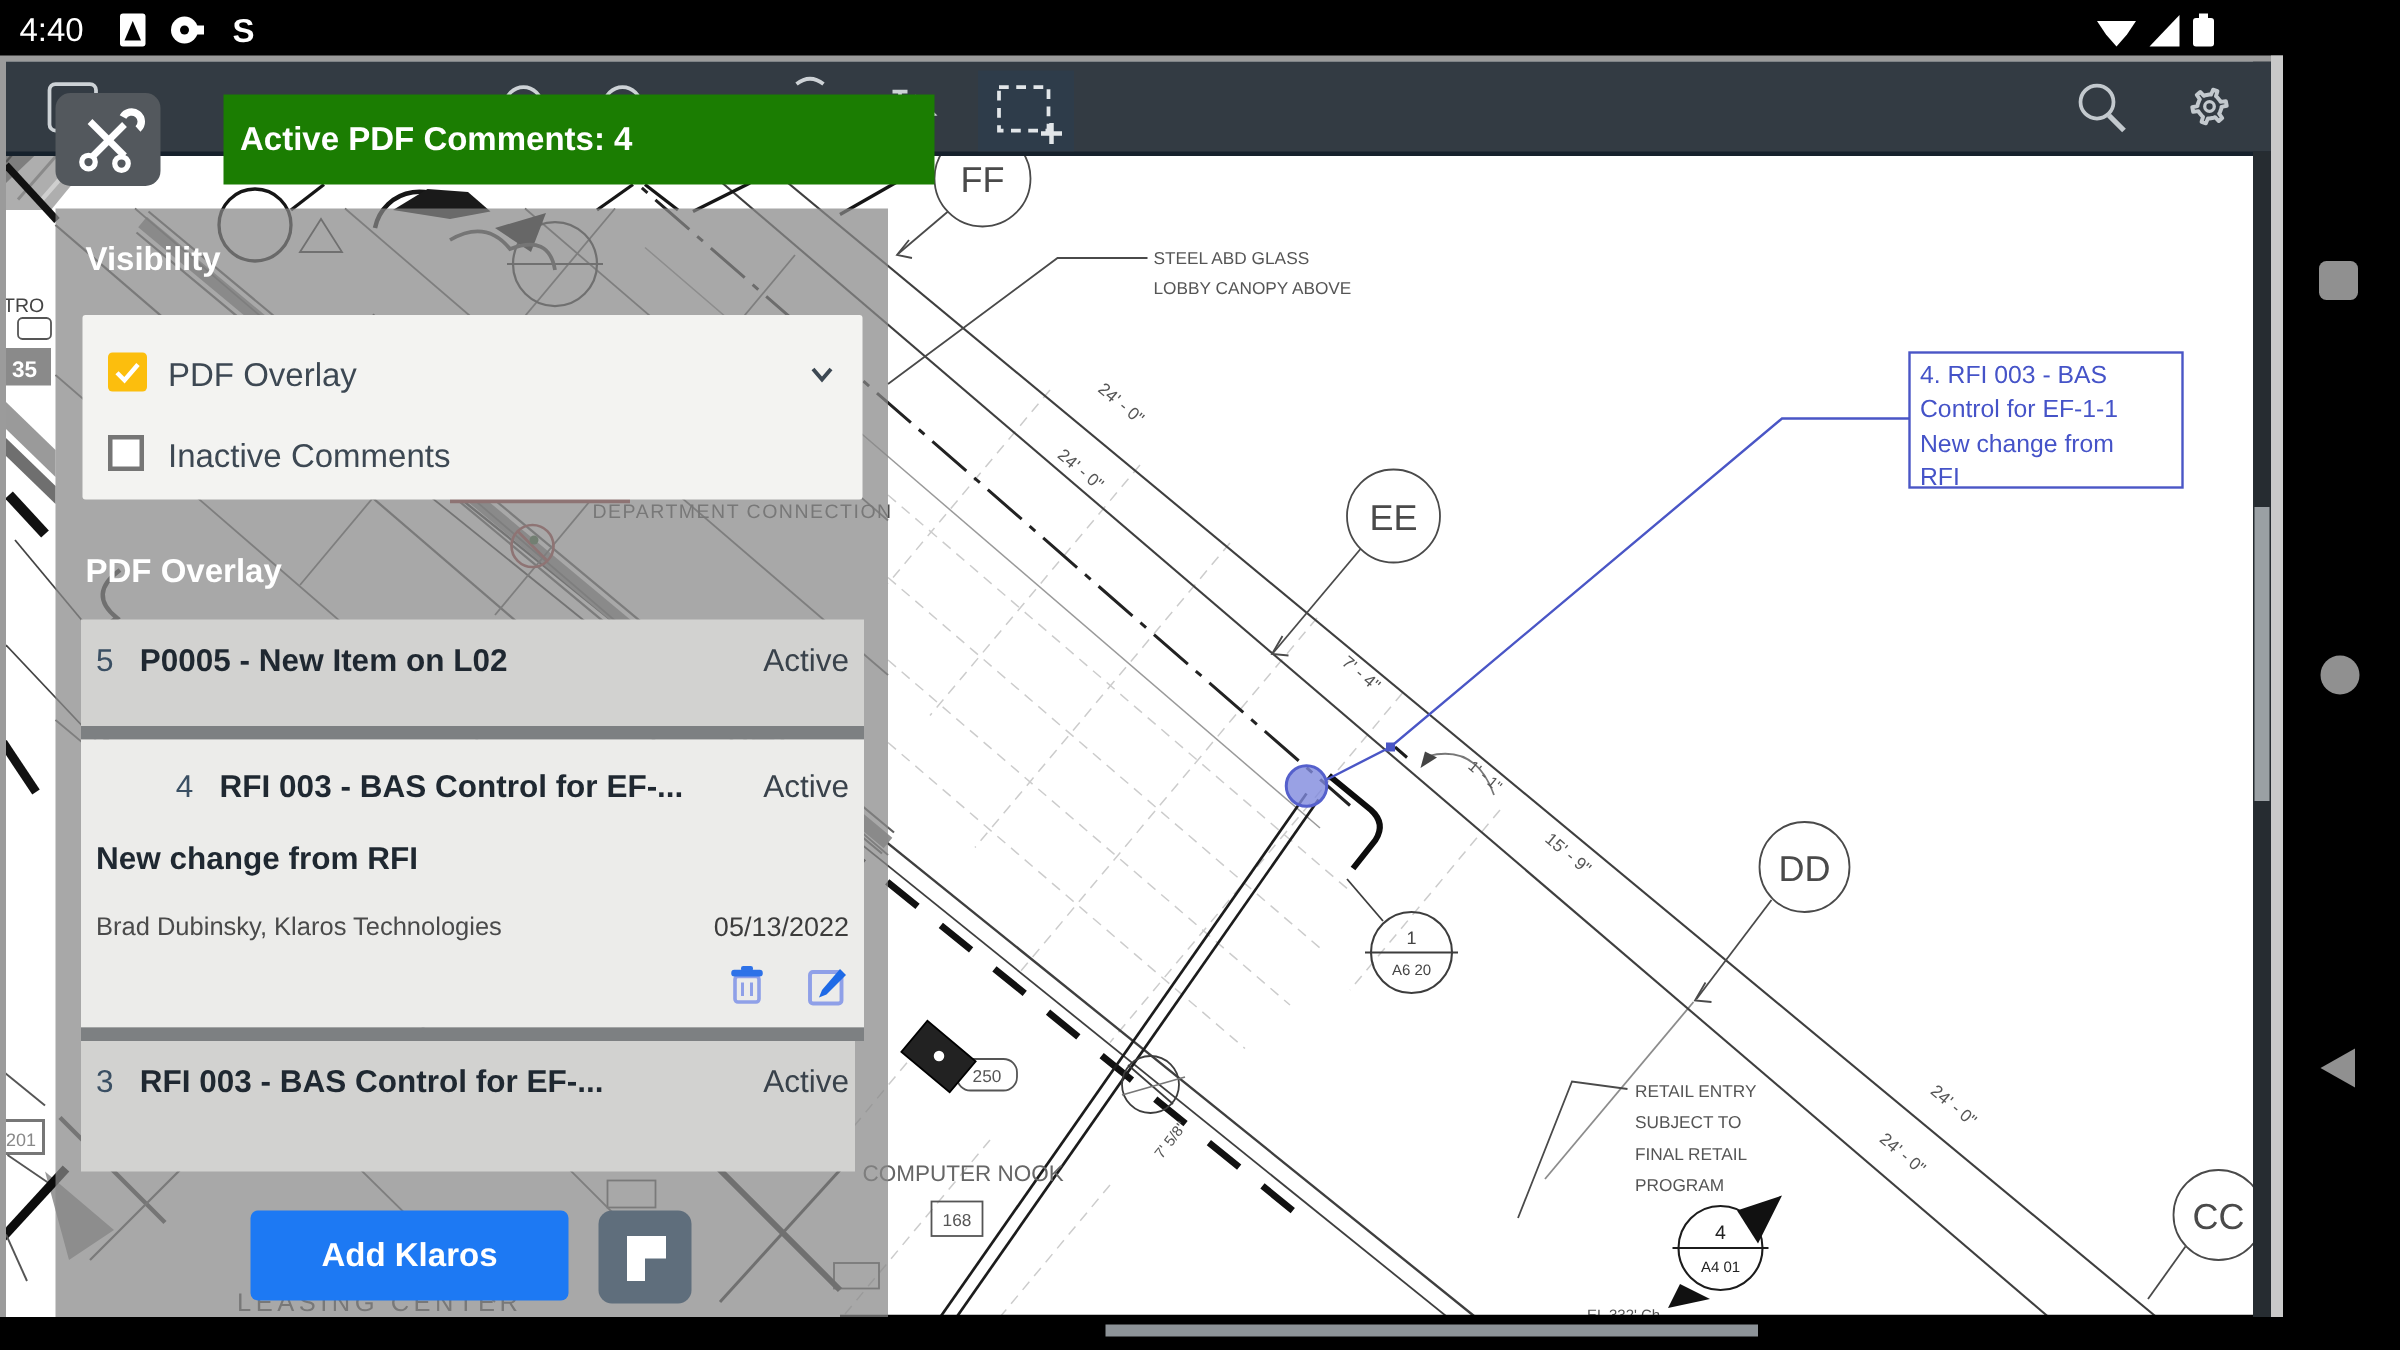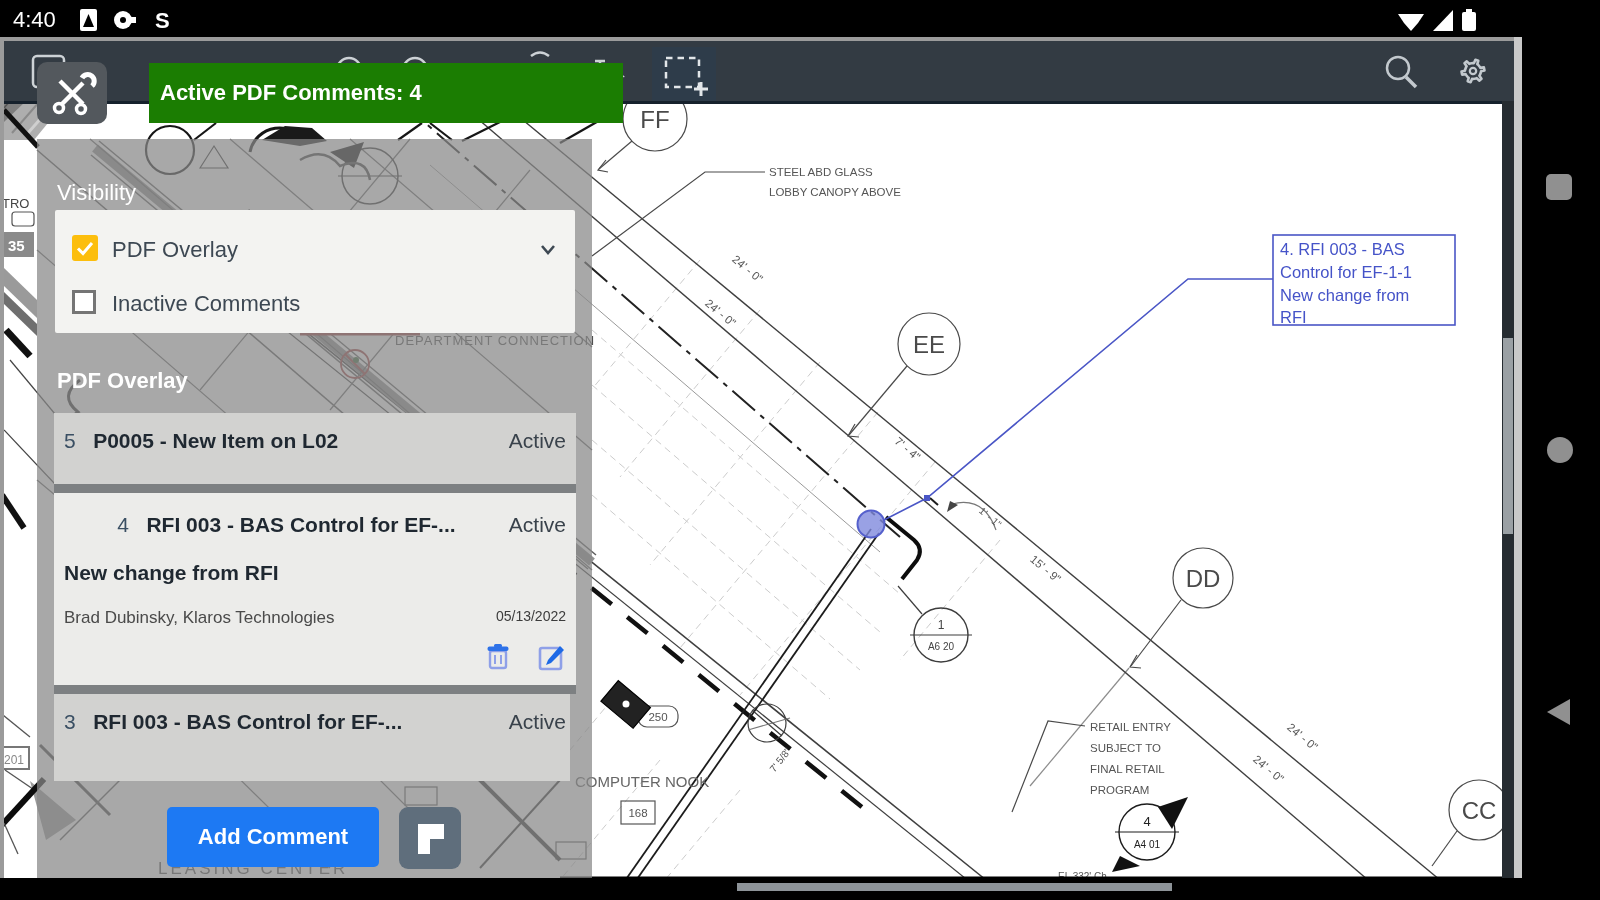--- a/index.html
+++ b/index.html
@@ -316,21 +316,21 @@
 <svg class="abs" style="left:37px;top:62px;" width="70" height="62" viewBox="0 0 70 62">
   <g stroke="#fff" stroke-width="4.5" fill="none">
     <line x1="23" y1="19" x2="46" y2="42"></line>
     <line x1="46" y1="21" x2="25" y2="42"></line>
     <circle cx="22" cy="46" r="4.5" stroke-width="3.5"></circle>
     <circle cx="44" cy="47" r="4.5" stroke-width="3.5"></circle>
     <path d="M45 16 a 6.5 6.5 0 1 1 10 8" stroke-width="5"></path>
   </g>
 </svg>
 
-<div class="abs" style="left:57px;top:180px;color:#fff;font-size:22px;font-weight:normal;">Visibility</div>
+<div class="abs" style="left:57px;top:160px;color:#fff;font-size:22px;font-weight:bold;">Visibility</div>
 
 <div class="abs" style="left:55px;top:210px;width:520px;height:123px;background:#f3f3f1;border-radius:2px;"></div>
 
 <div class="abs" style="left:72px;top:235px;width:26px;height:26px;background:#fcbe0d;border-radius:3px;"></div>
 
 <svg class="abs" style="left:72px;top:235px;" width="26" height="26" viewBox="0 0 26 26">
   <path d="M6 13.5 L11 18.5 L20 8" stroke="#fff" stroke-width="3" fill="none"></path>
 </svg>
 
 <div class="abs" style="left:112px;top:237px;color:#3d4853;font-size:22px;">PDF Overlay</div>
@@ -346,21 +346,21 @@
 <div class="abs" style="left:57px;top:368px;color:#fff;font-size:22px;font-weight:bold;">PDF Overlay</div>
 
 <div class="abs" style="left:54px;top:413px;width:522px;height:71px;background:#d2d2d0;"></div>
 <div class="abs" style="left:64px;top:429px;width:502px;color:#3a4f63;font-size:21px;">5&nbsp;&nbsp;&nbsp;<b style="color:#1f2831;">P0005 - New Item on L02</b><span style="float:right;color:#39424b;">Active</span></div>
 
 <div class="abs" style="left:54px;top:484px;width:522px;height:9px;background:#7d8082;"></div>
 
 <div class="abs" style="left:54px;top:493px;width:522px;height:192px;background:#ececea;"></div>
 <div class="abs" style="left:64px;top:513px;width:502px;color:#3a4f63;font-size:21px;text-align:center;">4&nbsp;&nbsp;&nbsp;<b style="color:#1f2831;">RFI 003 - BAS Control for EF-...</b><span style="float:right;color:#39424b;">Active</span></div>
 <div class="abs" style="left:64px;top:561px;color:#1f2831;font-size:21px;font-weight:bold;text-align:center;">New change from RFI</div>
-<div class="abs" style="left:64px;top:608px;width:502px;color:#4a4a4a;font-size:17px;">Brad Dubinsky, Klaros Technologies<span style="float:right;font-size:14px;color:#3c3c3c;margin-left:40px;">05/13/2022</span></div>
+<div class="abs" style="left:64px;top:608px;width:502px;color:#4a4a4a;font-size:17px;">Brad Dubinsky, Klaros Technologies<span style="float:right;font-size:18px;color:#3c3c3c;margin-left:40px;">05/13/2022</span></div>
 
 <svg class="abs" style="left:485px;top:643px;" width="26" height="28" viewBox="0 0 26 28">
   <rect x="5" y="8" width="16" height="17" rx="2" fill="none" stroke="#8fa0e8" stroke-width="2.4"></rect>
   <rect x="2.5" y="3.5" width="21" height="4.5" rx="2" fill="#2e72e8"></rect>
   <rect x="9" y="1" width="8" height="3.5" rx="1.5" fill="#2e72e8"></rect>
   <line x1="10" y1="12" x2="10" y2="21" stroke="#8fa0e8" stroke-width="2"></line>
   <line x1="16" y1="12" x2="16" y2="21" stroke="#8fa0e8" stroke-width="2"></line>
 </svg>
 
 <svg class="abs" style="left:538px;top:643px;" width="28" height="28" viewBox="0 0 28 28">
@@ -368,21 +368,21 @@
   <path d="M22 3 L26 7 L13 20 L8 22 L10 17 Z" fill="#1e6ae6"></path>
 </svg>
 
 <div class="abs" style="left:54px;top:685px;width:522px;height:9px;background:#7d8082;"></div>
 
 <div class="abs" style="left:54px;top:694px;width:516px;height:87px;background:#d2d2d0;overflow:hidden;">
   <div class="abs" style="left:10px;top:16px;width:502px;color:#3a4f63;font-size:21px;">3&nbsp;&nbsp;&nbsp;<b style="color:#1f2831;">RFI 003 - BAS Control for EF-...</b><span style="float:right;color:#39424b;">Active</span></div>
 </div>
 
 <div class="abs" style="left:167px;top:807px;width:212px;height:60px;background:#1d79f3;border-radius:5px;color:#fff;
-  font-size:22px;font-weight:bold;text-align:center;line-height:60px;">Add Comment</div>
+  font-size:22px;font-weight:bold;text-align:center;line-height:60px;">Add Klaros</div>
 
 <div class="abs" style="left:399px;top:807px;width:62px;height:62px;background:#5f6e7c;border-radius:9px;"></div>
 
 <svg class="abs" style="left:399px;top:807px;" width="62" height="62" viewBox="0 0 62 62">
   <path d="M19 17 L45 17 L45 32 L31 32 L31 47 L19 47 Z" fill="#fff"></path>
 </svg>
 
 <div class="abs" style="left:1502px;top:101px;width:12px;height:780px;background:#262c31;"></div>
 
 <div class="abs" style="left:1503px;top:338px;width:10px;height:196px;background:#9aa0a4;"></div>

